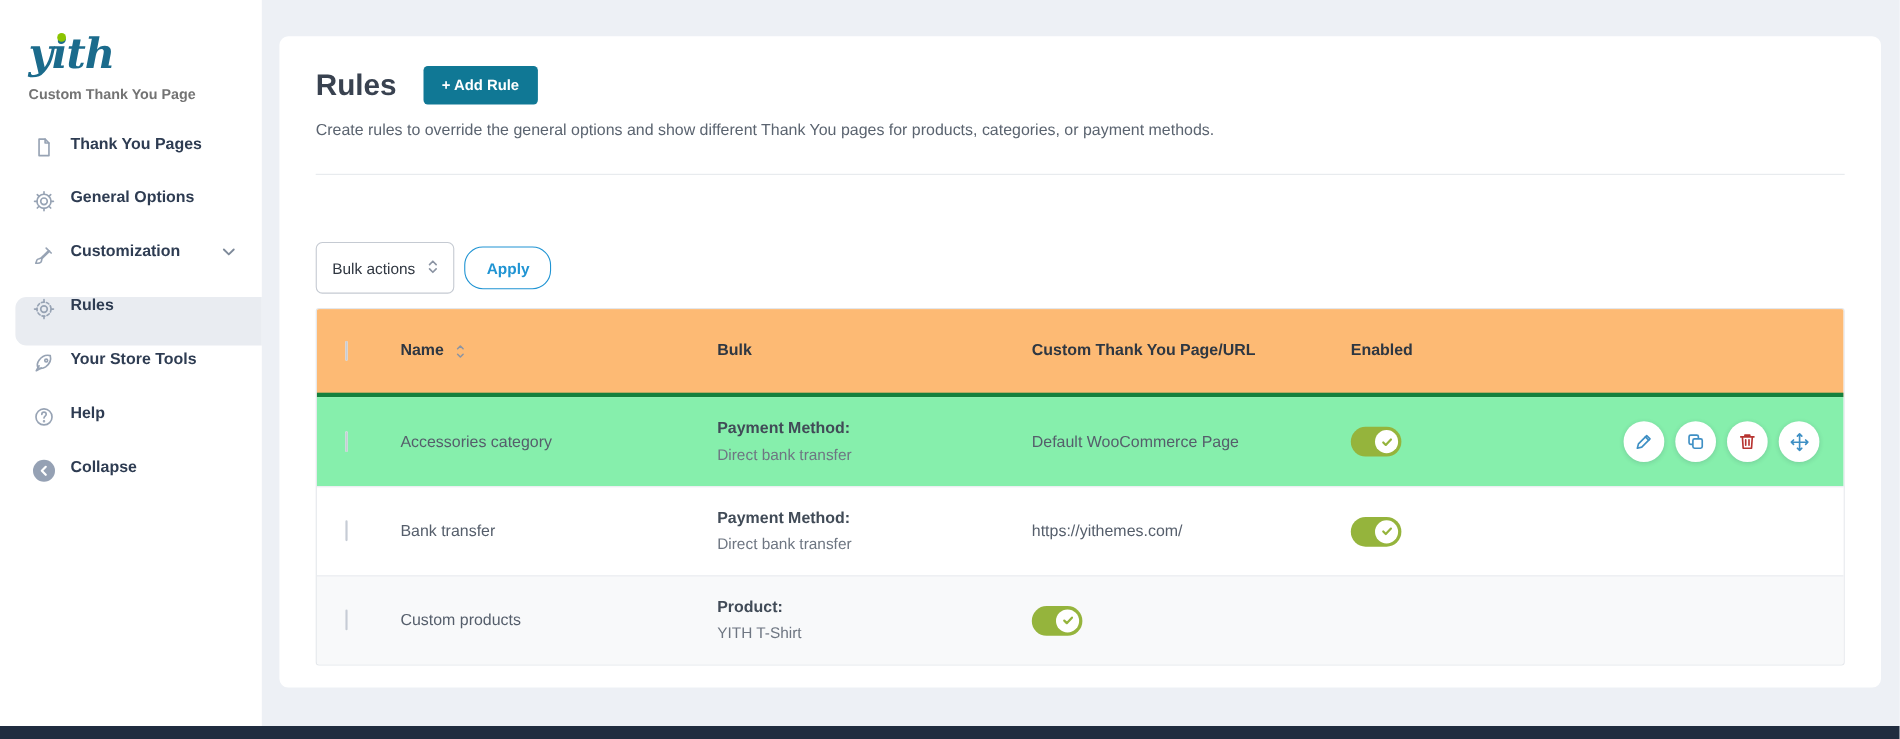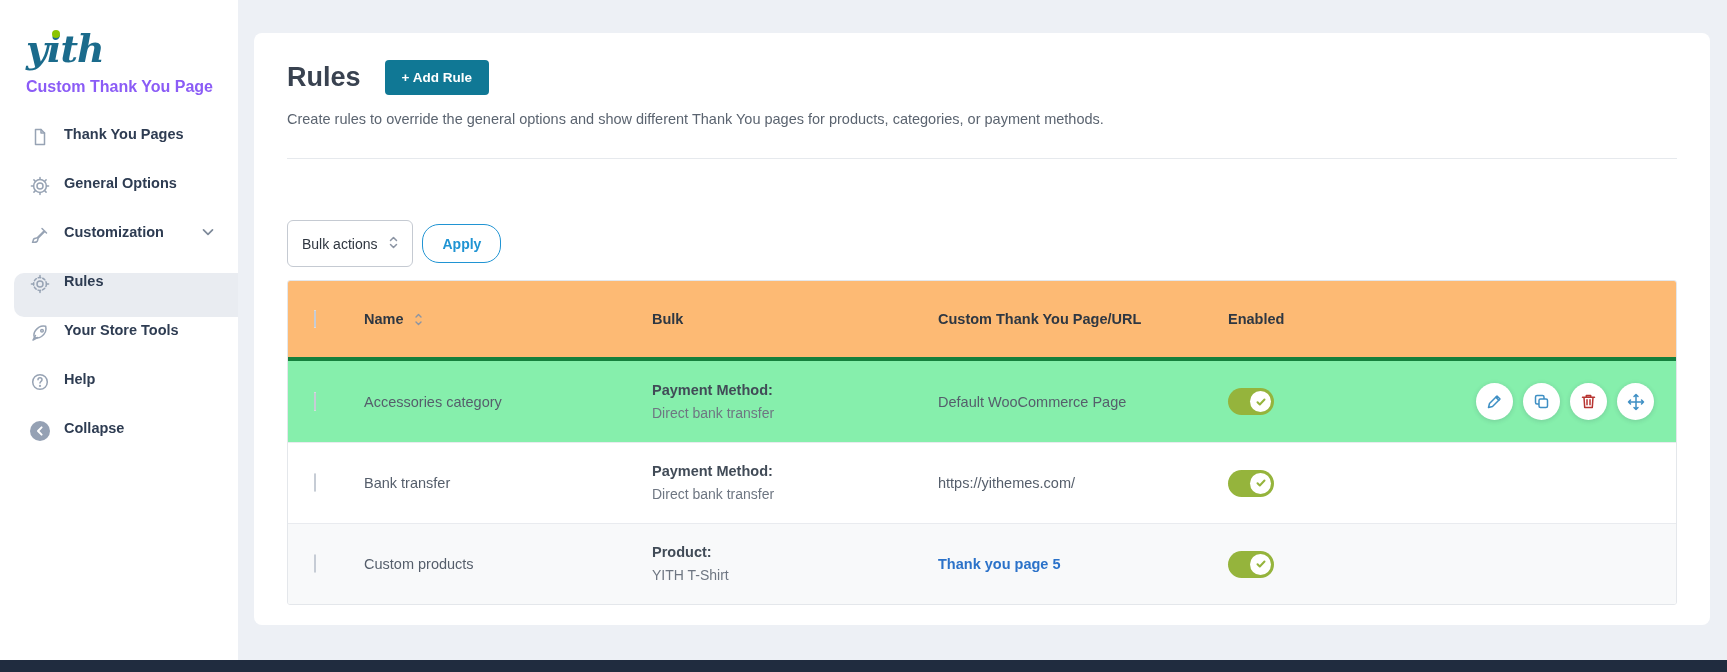--- a/index.html
+++ b/index.html
@@ -23,21 +23,21 @@
     font-size:38px; color:#1b6b8c; letter-spacing:-1px;
     display:inline-block; line-height:1;
   }
   .logo-dot {
     position:absolute; left:52px; top:30px;
     width:8px; height:8px; border-radius:50%;
     background:#8bc400;
   }
   .plugin-name {
     margin:10px 0 0 26px;
-    font-size:16px; font-weight:bold; color:#8b5cf6;
+    font-size:13px; font-weight:bold; color:#737373;
   }
   .side-nav { margin-top:30px; }
   .side-item {
     display:flex; align-items:flex-start; gap:13px;
     height:44px; padding-left:29px; margin:5px 0;
     font-size:14.5px; font-weight:600; color:#2e3c52;
     cursor:pointer;
   }
   .side-item.active {
     background:#e9ecf1;
@@ -338,21 +338,20 @@
       <div class="cell"></div>
     </div>
 
     <div class="t-row t-body-row row-2">
       <div class="cell ck"><span class="checkbox"></span></div>
       <div class="cell name-cell">Custom products</div>
       <div class="cell">
         <div class="type-label">Product:</div>
         <div class="type-value">YITH T-Shirt</div>
       </div>
-      <div class="cell"><a class="page-link">Thank you page 5</a></div>
       <div class="cell">
         <div class="toggle">
           <span class="knob">
             <svg width="12" height="12" viewBox="0 0 12 12" fill="none" stroke="#95b43c" stroke-width="2" stroke-linecap="round" stroke-linejoin="round">
                 <path d="M2.5 6.2l2.3 2.3 4.7-5"></path>
               </svg>
           </span>
         </div>
       </div>
       <div class="cell"></div>

